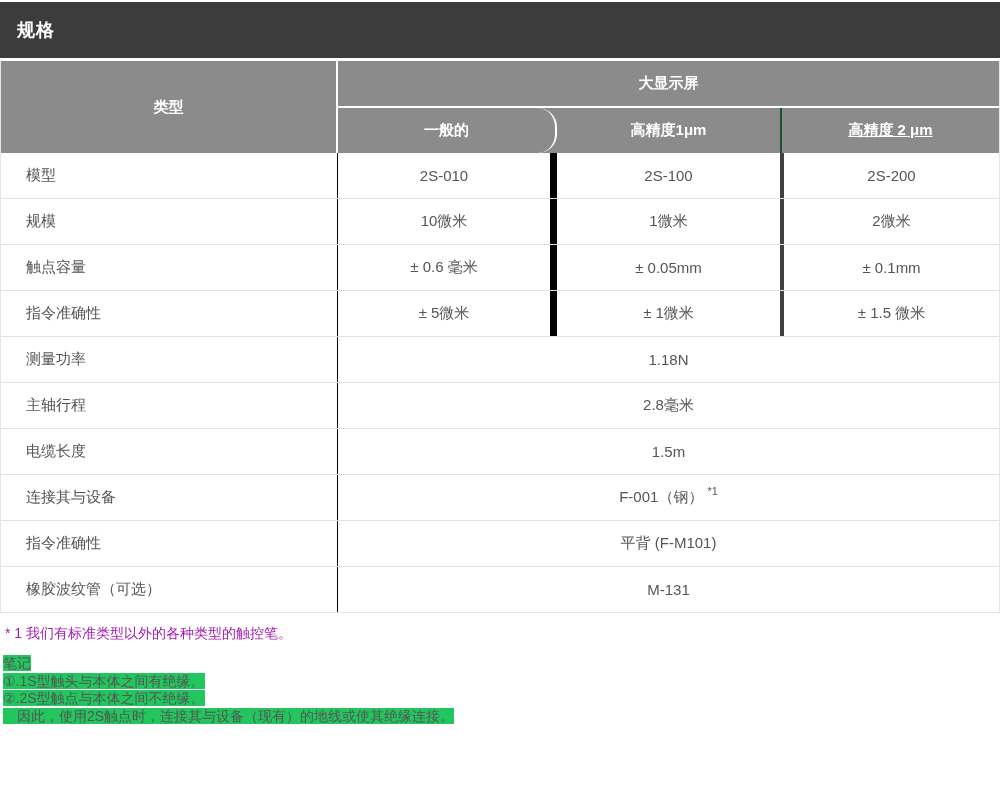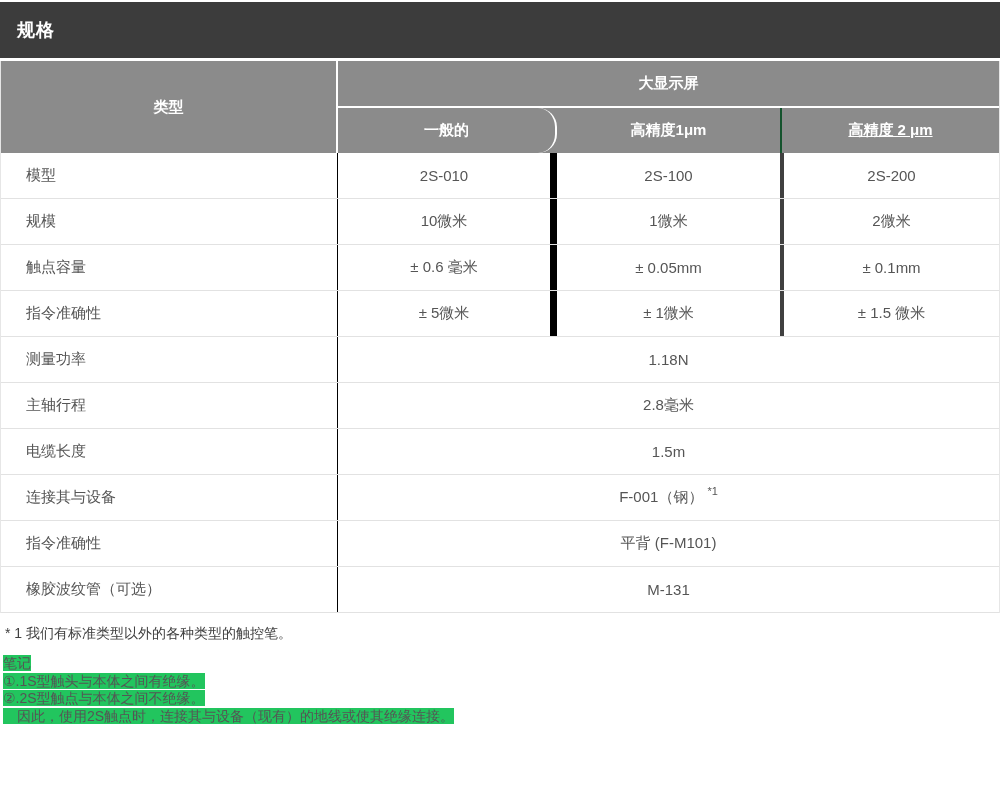--- a/index.html
+++ b/index.html
@@ -112,21 +112,21 @@
     font-size: 11px;
     position: relative;
     top: -7px;
     margin-left: 4px;
   }
 
   
   .footnote {
     margin: 12px 0 0 5px;
     font-size: 14px;
-    color: #404040;
+    color: #a21caf;
   }
   .notes {
     margin: 12px 0 0 3px;
     font-size: 14px;
     color: #555555;
     line-height: 17.5px;
   }
   .notes .line { white-space: nowrap; }
   .hl { background: #22c55e; }
 </style>

